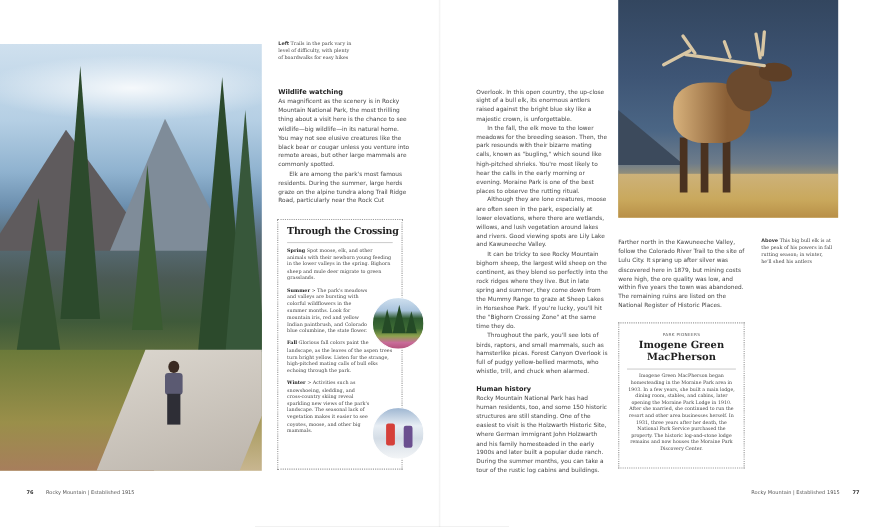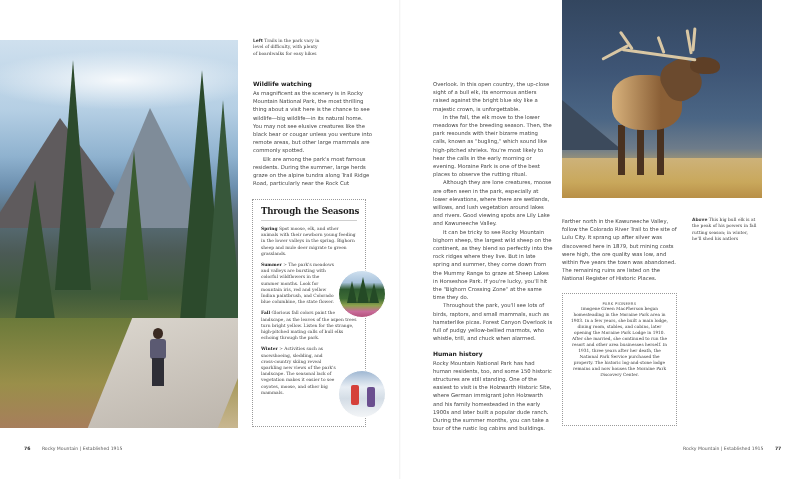--- a/index.html
+++ b/index.html
@@ -120,21 +120,21 @@
     <span>Trails in the park vary in level of difficulty, with plenty of boardwalks for easy hikes</span>
   </div>
 
   <div class="col col1">
     <h3>Wildlife watching</h3>
     <p>As magnificent as the scenery is in Rocky Mountain National Park, the most thrilling thing about a visit here is the chance to see wildlife—big wildlife—in its natural home. You may not see elusive creatures like the black bear or cougar unless you venture into remote areas, but other large mammals are commonly spotted.</p>
     <p class="ind">Elk are among the park's most famous residents. During the summer, large herds graze on the alpine tundra along Trail Ridge Road, particularly near the Rock Cut</p>
   </div>
 
   <div class="seasons">
-    <h2>Through the Seasons</h2>
+    <h2>Through the Crossing</h2>
     <div class="season">
       <b>Spring</b><span> </span><span>Spot moose, elk, and other animals with their newborn young feeding in the lower valleys in the spring. Bighorn sheep and mule deer migrate to green grasslands.</span>
     </div>
     <div class="season narrow">
       <b>Summer</b><span> &gt; </span><span>The park's meadows and valleys are bursting with colorful wildflowers in the summer months. Look for mountain iris, red and yellow Indian paintbrush, and Colorado blue columbine, the state flower.</span>
     </div>
     <div class="season">
       <b>Fall</b><span> </span><span>Glorious fall colors paint the landscape, as the leaves of the aspen trees turn bright yellow. Listen for the strange, high-pitched mating calls of bull elks echoing through the park.</span>
     </div>
     <div class="season narrow">
@@ -188,20 +188,21 @@
     <p>Farther north in the Kawuneeche Valley, follow the Colorado River Trail to the site of Lulu City. It sprang up after silver was discovered here in 1879, but mining costs were high, the ore quality was low, and within five years the town was abandoned. The remaining ruins are listed on the National Register of Historic Places.</p>
   </div>
 
   <div class="caption cap-right">
     <b>Above</b>
     <span>This big bull elk is at the peak of his powers in fall rutting season; in winter, he'll shed his antlers</span>
   </div>
 
   <div class="pioneer">
     <div class="kicker">PARK PIONEERS</div>
+    <h2>Imogene Green MacPherson</h2>
     <p>Imogene Green MacPherson began homesteading in the Moraine Park area in 1903. In a few years, she built a main lodge, dining room, stables, and cabins, later opening the Moraine Park Lodge in 1910. After she married, she continued to run the resort and other area businesses herself. In 1931, three years after her death, the National Park Service purchased the property. The historic log-and-stone lodge remains and now houses the Moraine Park Discovery Center.</p>
   </div>
 
   <div class="folio folio-right">
     <span>Rocky Mountain | Established 1915</span>
     <span class="num">77</span>
   </div>
 </div>
 
 </body></html>

